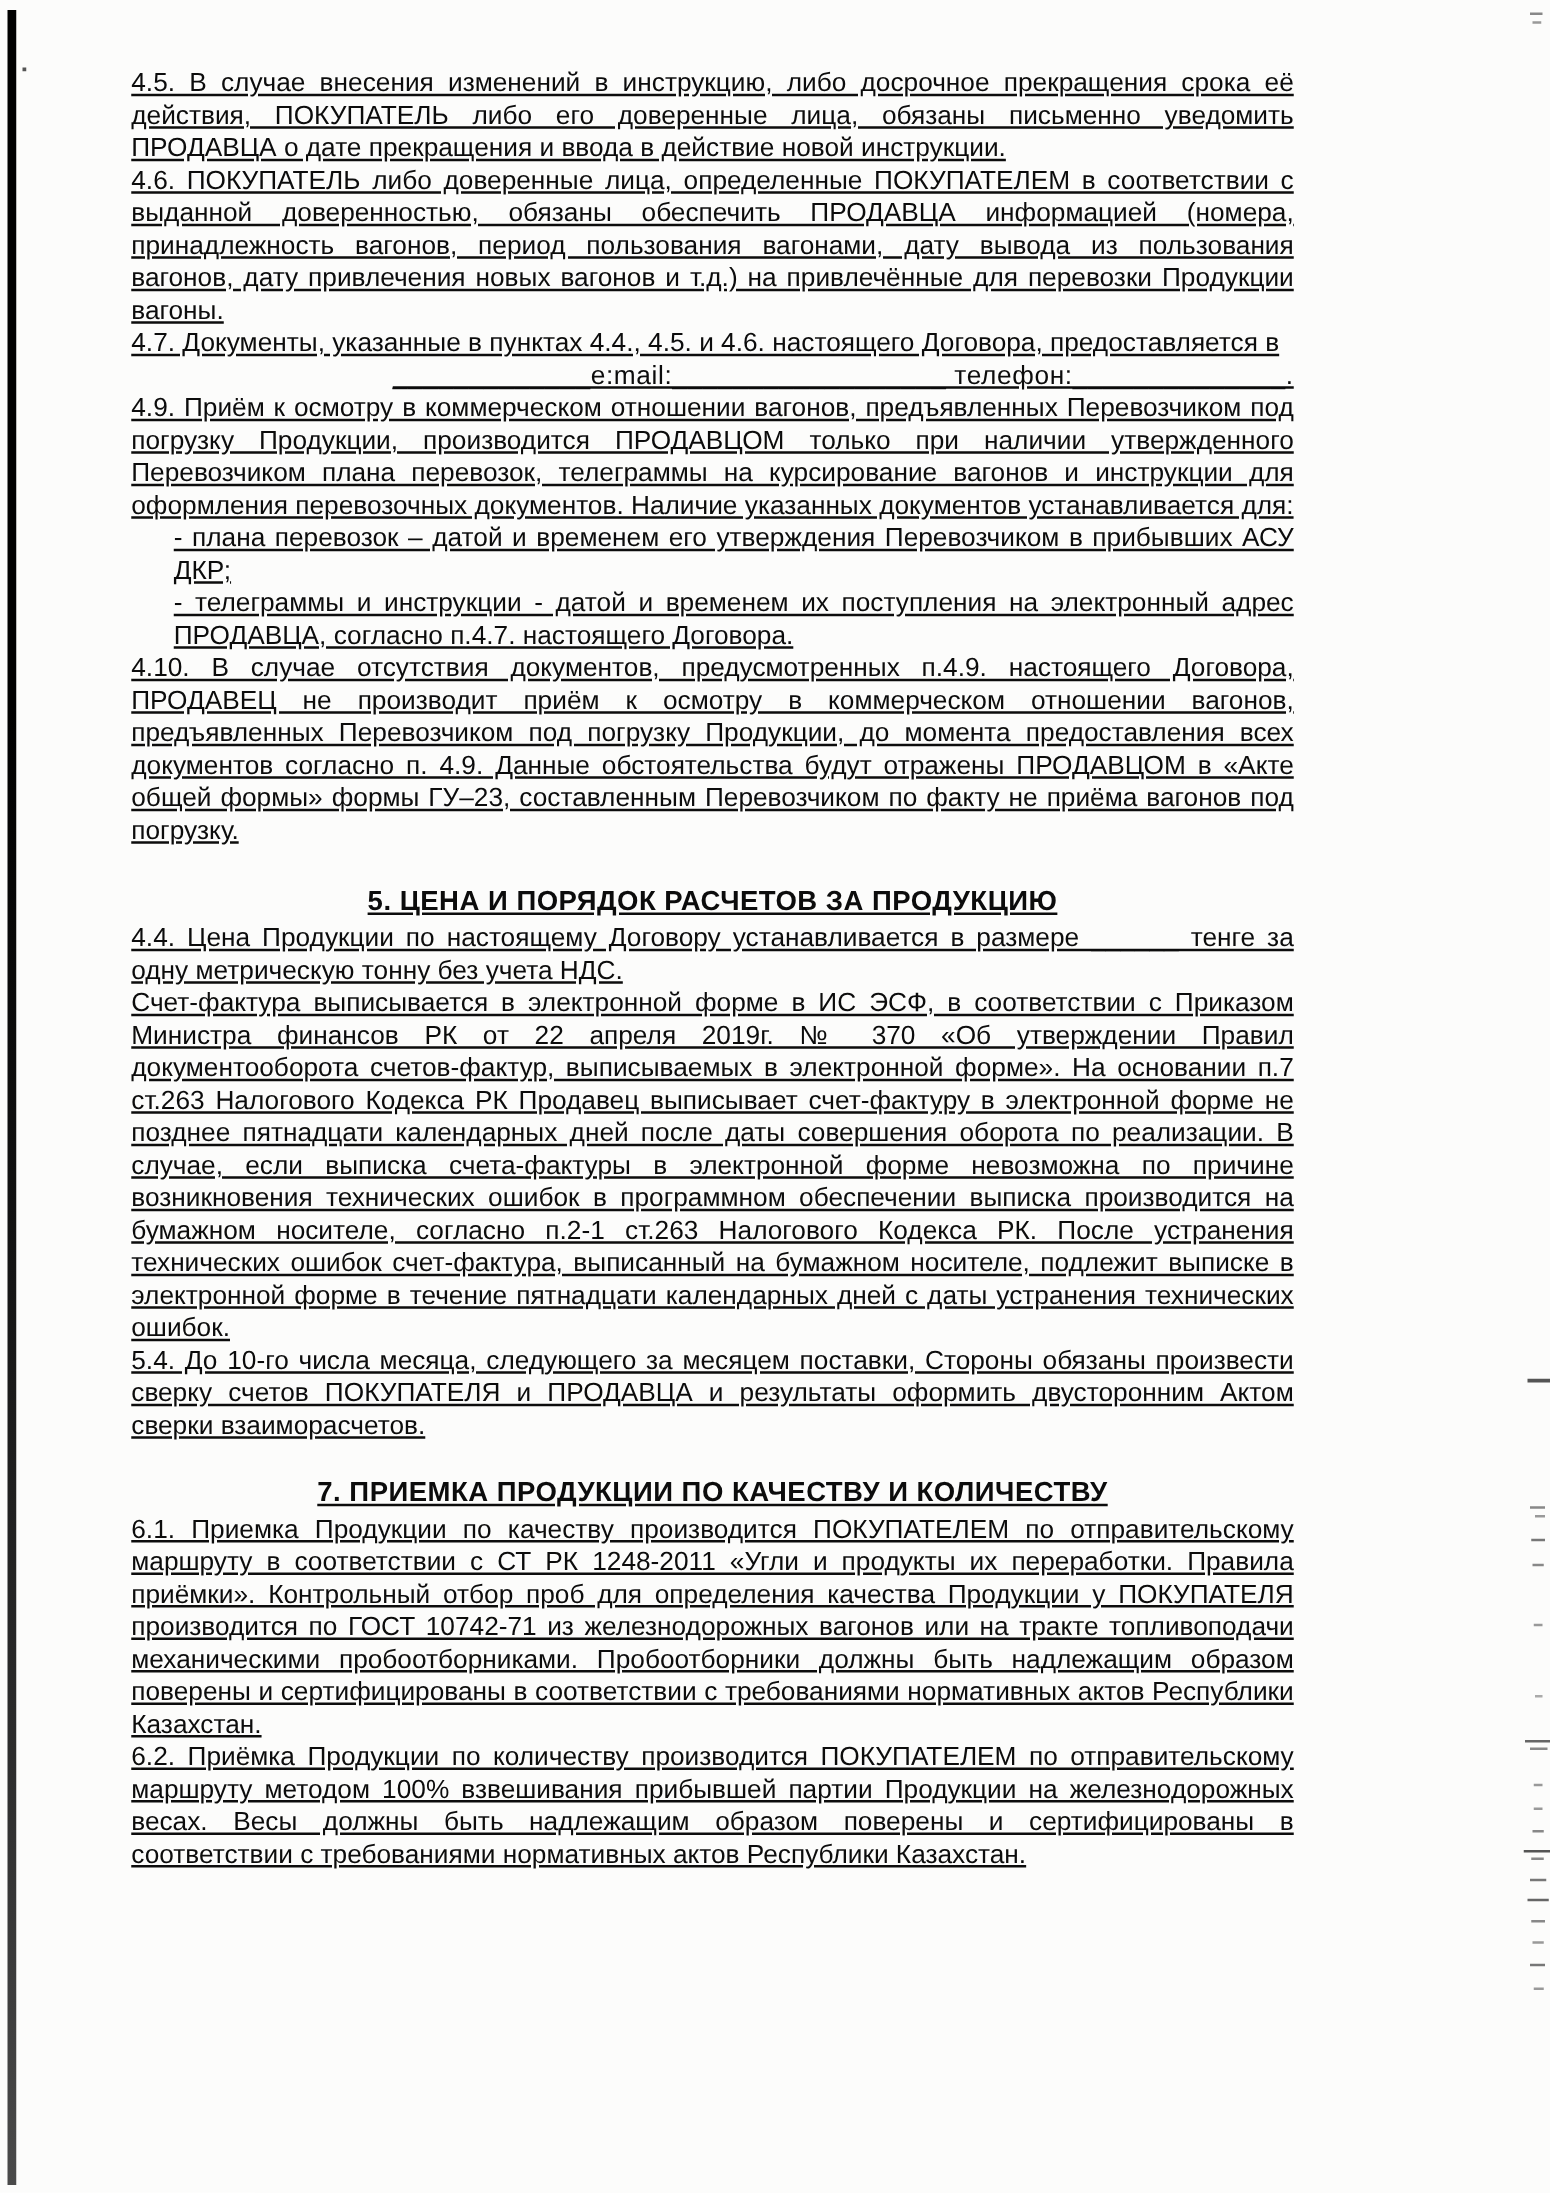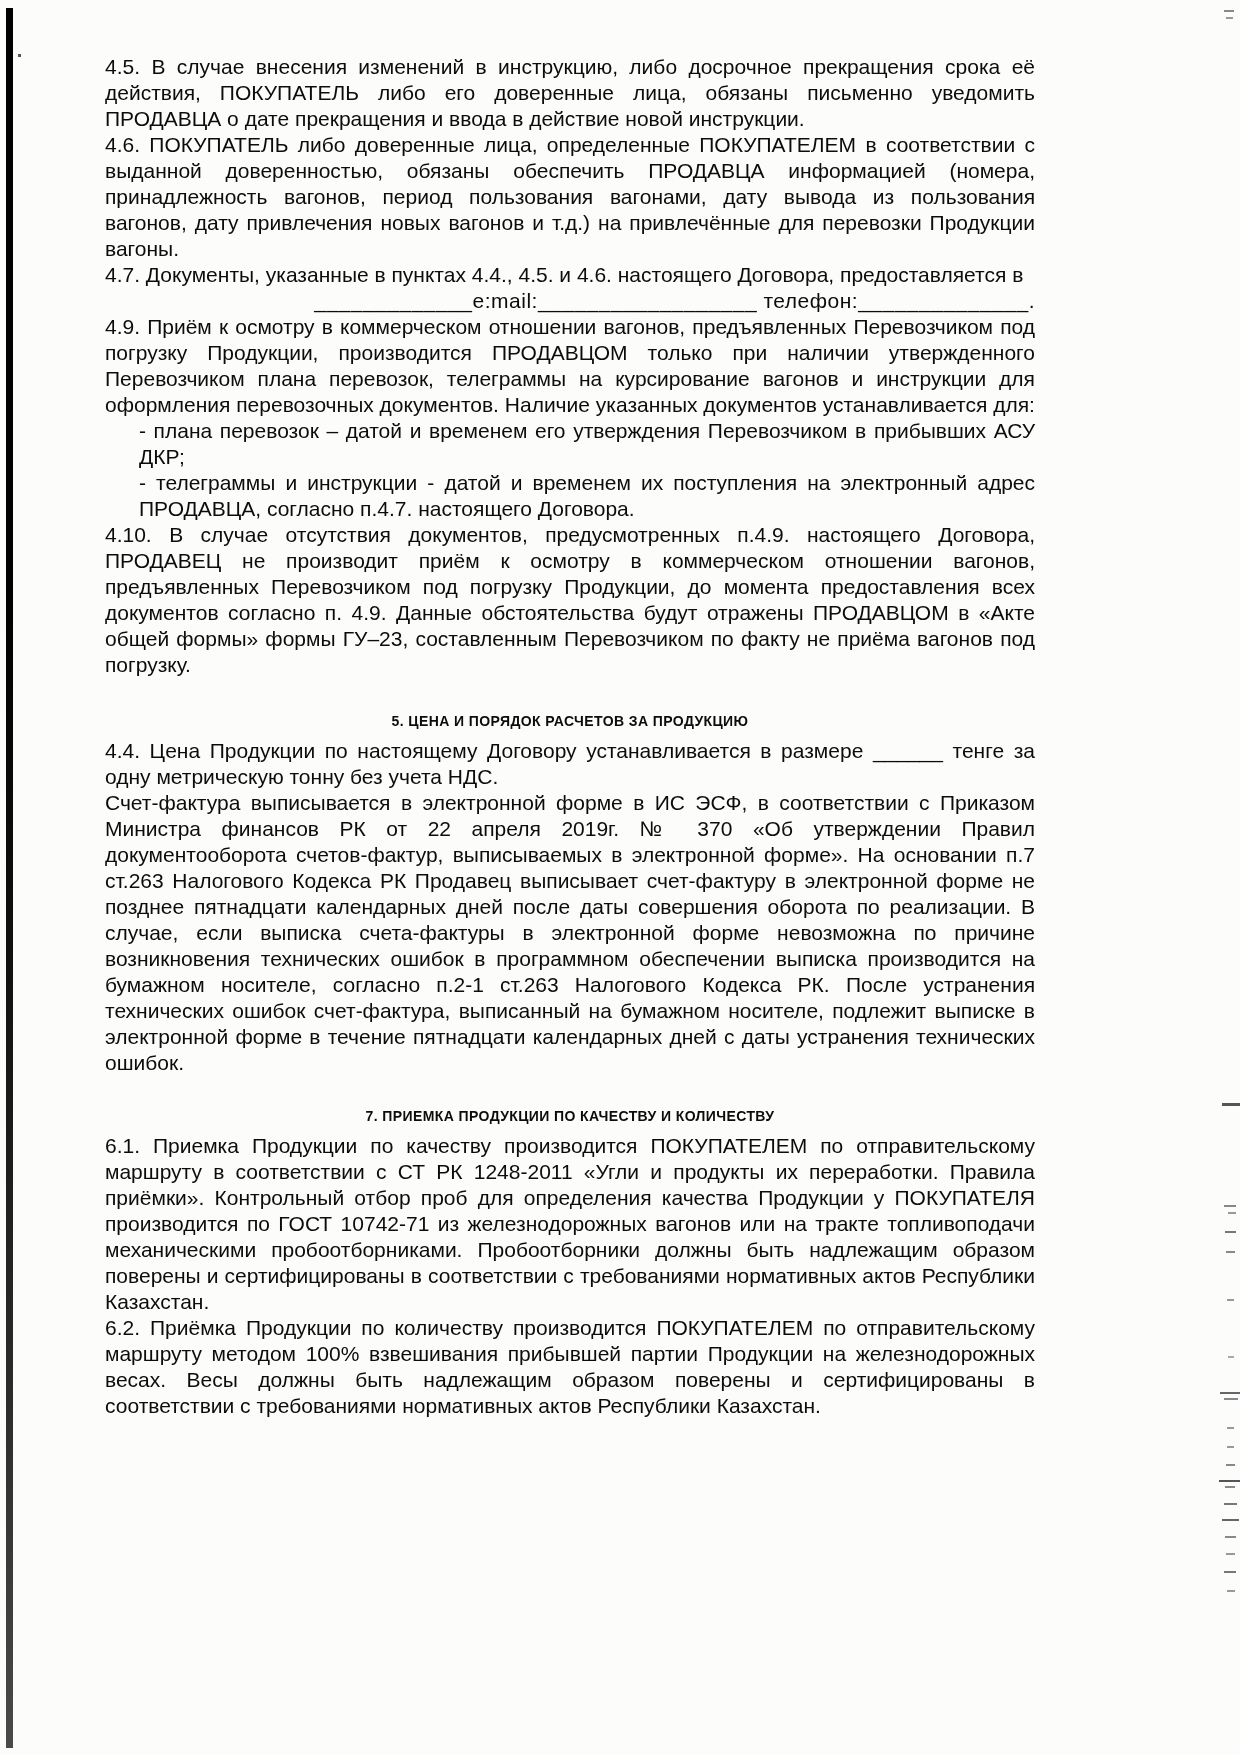--- a/index.html
+++ b/index.html
@@ -15,26 +15,26 @@
   .edge-bar{
     position:absolute;left:6px;top:8px;width:7px;height:1740px;
     background:linear-gradient(to bottom,#000 0%,#000 32%,#111 55%,#2c2c2c 80%,#4a4a4a 100%);
   }
   .content{
     position:absolute;left:105px;top:54px;width:930px;
     font-size:21px;line-height:26px;color:#0c0c0c;
     text-align:justify;
     -webkit-hyphens:auto;hyphens:auto;
   }
-  .content p{margin:0;}
+  .content p{margin:0;text-decoration:underline;}
   .clause{text-align:justify;}
   .sub-item{padding-left:34px;text-align:justify;}
   .fill-line{text-align:right;letter-spacing:.5px;}
   .sec-heading{
-    text-align:center;font-weight:bold;font-size:14px;
+    text-align:center;font-weight:bold;font-size:22px;
     margin-top:27px !important;margin-bottom:4px !important;
     letter-spacing:.4px;
   }
   .sec-heading.first{margin-top:30px !important;}
   
   .artifact{position:absolute;background:#666;}
   .speck{position:absolute;background:#777;}
 </style>
 </head>
 <body>
@@ -49,20 +49,21 @@
     <p class="clause">4.7. Документы, указанные в пунктах 4.4., 4.5. и 4.6. настоящего Договора, предоставляется в</p>
     <p class="fill-line">_____________e:mail:__________________ телефон:______________.</p>
     <p class="clause">4.9. Приём к осмотру в коммерческом отношении вагонов, предъявленных Перевозчиком под погрузку Продукции, производится ПРОДАВЦОМ только при наличии утвержденного Перевозчиком плана перевозок, телеграммы на курсирование вагонов и инструкции для оформления перевозочных документов. Наличие указанных документов устанавливается для:</p>
     <p class="sub-item">- плана перевозок – датой и временем его утверждения Перевозчиком в прибывших АСУ ДКР;</p>
     <p class="sub-item">- телеграммы и инструкции - датой и временем их поступления на электронный адрес ПРОДАВЦА, согласно п.4.7. настоящего Договора.</p>
     <p class="clause">4.10. В случае отсутствия документов, предусмотренных п.4.9. настоящего Договора, ПРОДАВЕЦ не производит приём к осмотру в коммерческом отношении вагонов, предъявленных Перевозчиком под погрузку Продукции, до момента предоставления всех документов согласно п. 4.9. Данные обстоятельства будут отражены ПРОДАВЦОМ в «Акте общей формы» формы ГУ–23, составленным Перевозчиком по факту не приёма вагонов под погрузку.</p>
 
     <p class="sec-heading first">5. ЦЕНА И ПОРЯДОК РАСЧЕТОВ ЗА ПРОДУКЦИЮ</p>
     <p class="clause">4.4. Цена Продукции по настоящему Договору устанавливается в размере ______ тенге за одну метрическую тонну без учета НДС.</p>
     <p class="clause">Счет-фактура выписывается в электронной форме в ИС ЭСФ, в соответствии с Приказом Министра финансов РК от 22 апреля 2019г. № 370 «Об утверждении Правил документооборота счетов-фактур, выписываемых в электронной форме». На основании п.7 ст.263 Налогового Кодекса РК Продавец выписывает счет-фактуру в электронной форме не позднее пятнадцати календарных дней после даты совершения оборота по реализации. В случае, если выписка счета-фактуры в электронной форме невозможна по причине возникновения технических ошибок в программном обеспечении выписка производится на бумажном носителе, согласно п.2-1 ст.263 Налогового Кодекса РК. После устранения технических ошибок счет-фактура, выписанный на бумажном носителе, подлежит выписке в электронной форме в течение пятнадцати календарных дней с даты устранения технических ошибок.</p>
+    <p class="clause">5.4. До 10-го числа месяца, следующего за месяцем поставки, Стороны обязаны произвести сверку счетов ПОКУПАТЕЛЯ и ПРОДАВЦА и результаты оформить двусторонним Актом сверки взаиморасчетов.</p>
 
     <p class="sec-heading">7. ПРИЕМКА ПРОДУКЦИИ ПО КАЧЕСТВУ И КОЛИЧЕСТВУ</p>
     <p class="clause">6.1. Приемка Продукции по качеству производится ПОКУПАТЕЛЕМ по отправительскому маршруту в соответствии с СТ РК 1248-2011 «Угли и продукты их переработки. Правила приёмки». Контрольный отбор проб для определения качества Продукции у ПОКУПАТЕЛЯ производится по ГОСТ 10742-71 из железнодорожных вагонов или на тракте топливоподачи механическими пробоотборниками. Пробоотборники должны быть надлежащим образом поверены и сертифицированы в соответствии с требованиями нормативных актов Республики Казахстан.</p>
     <p class="clause">6.2. Приёмка Продукции по количеству производится ПОКУПАТЕЛЕМ по отправительскому маршруту методом 100% взвешивания прибывшей партии Продукции на железнодорожных весах. Весы должны быть надлежащим образом поверены и сертифицированы в соответствии с требованиями нормативных актов Республики Казахстан.</p>
   </div>
 
   <div class="artifact" style="left:1224px;top:10px;width:10px;height:2px;background:#888;"></div>
   <div class="artifact" style="left:1226px;top:17px;width:7px;height:2px;background:#999;"></div>
   <div class="speck" style="left:18px;top:54px;width:3px;height:3px;background:#555;"></div>
   <div class="artifact" style="left:1222px;top:1103px;width:20px;height:3px;background:#555;"></div>

